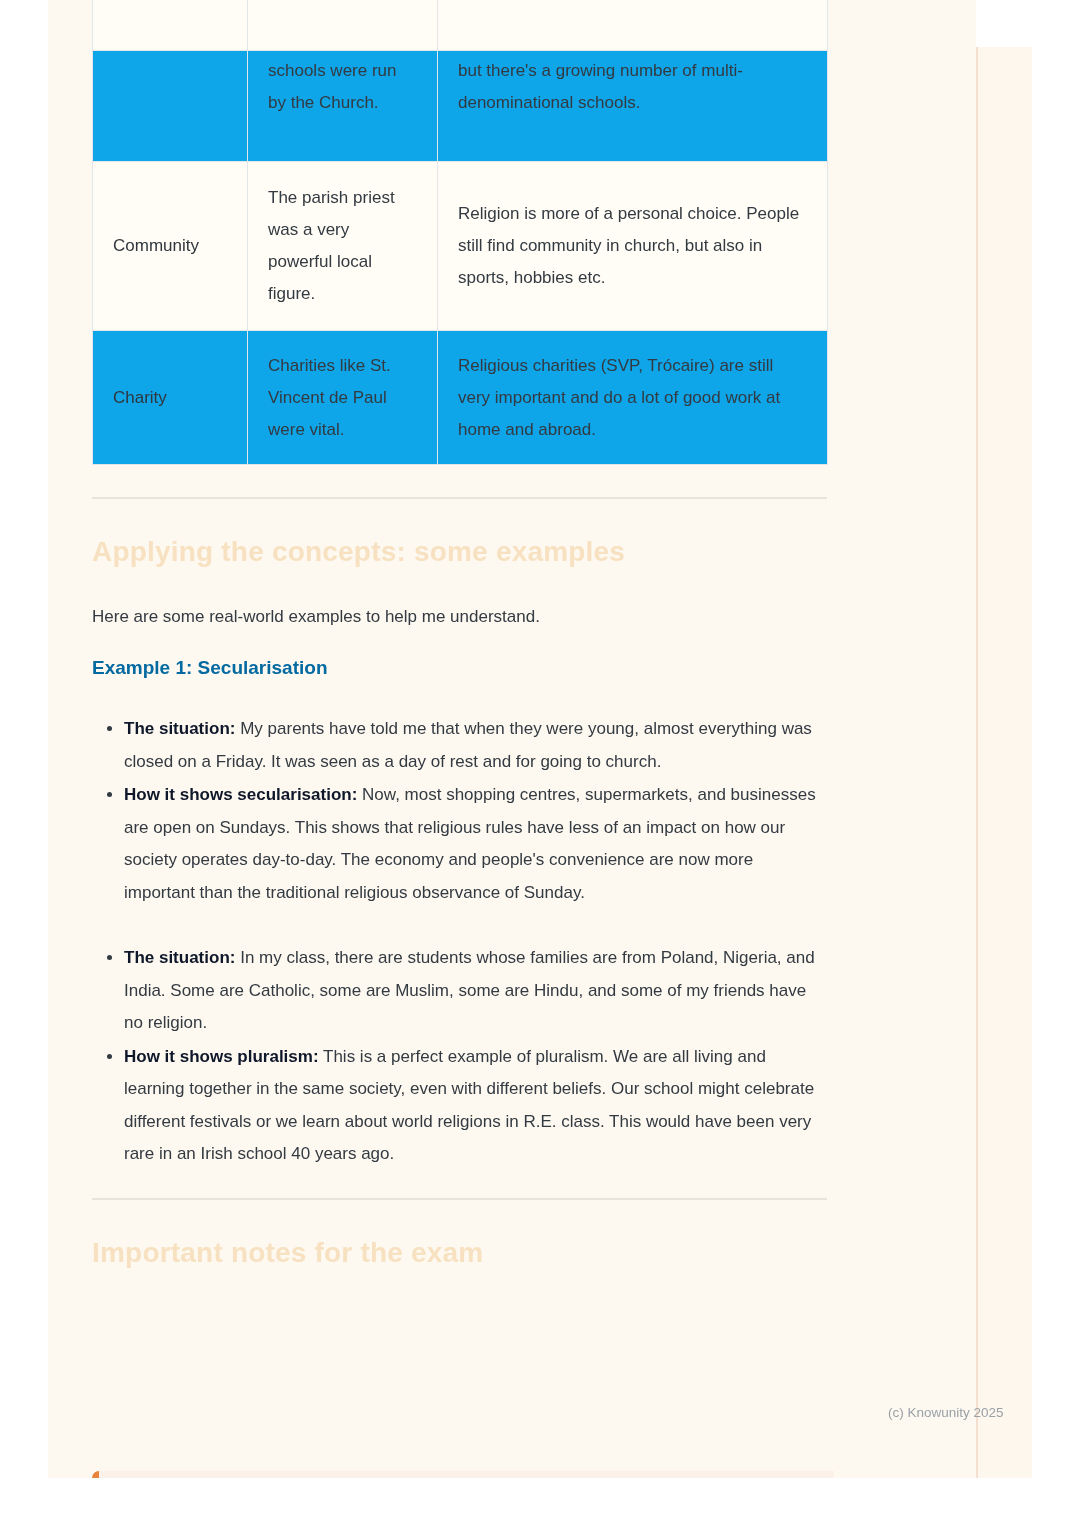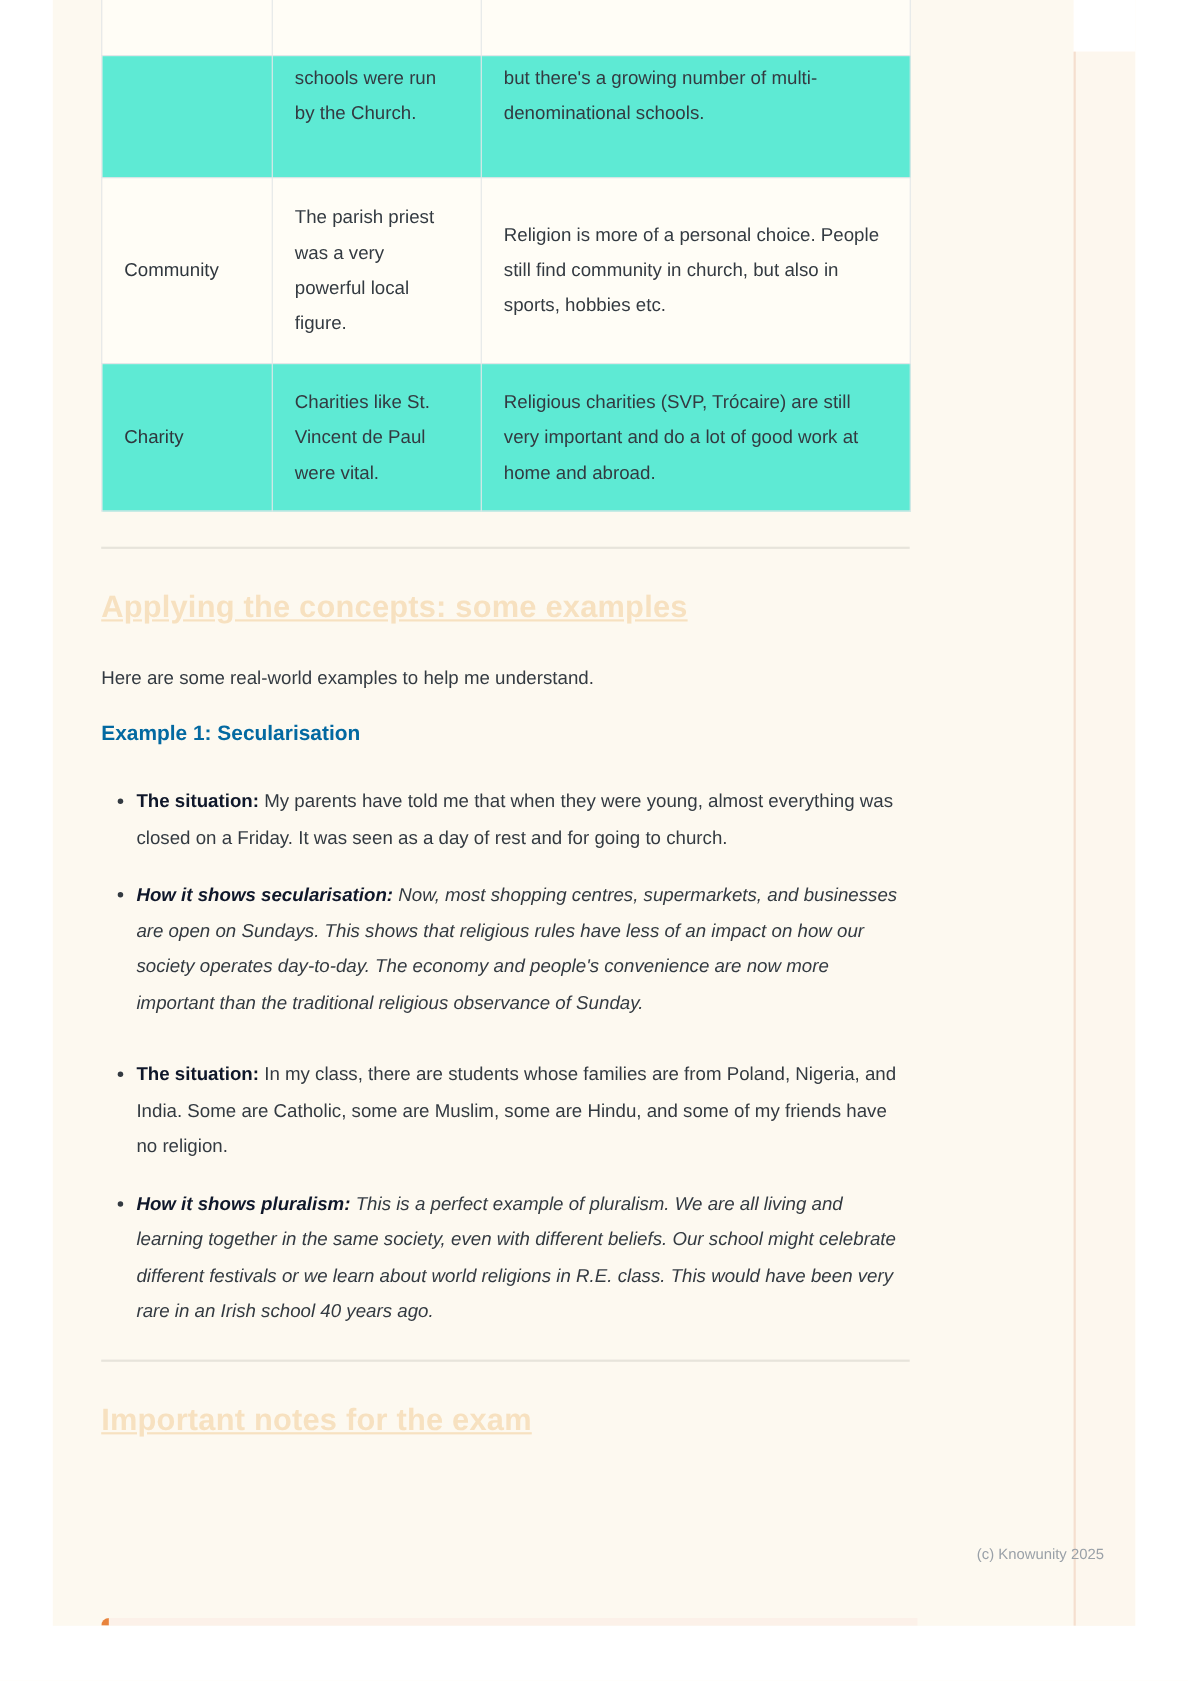--- a/index.html
+++ b/index.html
@@ -26,45 +26,45 @@
   }
   
   table.compare{
     border-collapse:collapse;table-layout:fixed;width:735px;
     font-size:17px;line-height:32px;color:#333a41;
   }
   table.compare td{
     border:1px solid #e3e6e8;padding:14px 20px;vertical-align:middle;
   }
   tr.row-cut td{height:50px;padding:0;background:#fffdf6;border-top:none;}
-  tr.row-a td{background:#5eead4;}
+  tr.row-a td{background:#0ea5e9;}
   tr.row-b td{background:#fffdf6;}
   tr.r1 td{height:92px;vertical-align:top;padding-top:4px;}
   tr.r2 td{height:140px;}
   tr.r3 td{height:105px;}
   td.aspect{font-weight:normal;color:#2f363d;}
   
   hr.divider{
     border:none;border-top:2px solid #e7e4db;width:735px;margin:32px 0 0 0;
   }
   hr.divider2{margin-top:27px;}
   h2.faded{
     margin:36px 0 0 0;font-size:28px;line-height:34px;font-weight:bold;
-    color:#f7e1c0;letter-spacing:0.2px;text-decoration:underline;
+    color:#f7e1c0;letter-spacing:0.2px;
   }
   p.intro{margin:31px 0 0 0;line-height:33px;}
   h3.example{
     margin:23px 0 0 0;font-size:19px;line-height:24px;font-weight:bold;color:#0369a1;
   }
   h3.example2{margin-top:19px;}
   ul.points{
     margin:33px 0 0 0;padding:0 0 0 32px;list-style:disc;width:703px;
   }
   ul.points li{margin:0;}
-  ul.points li + li{margin-top:20px;font-style:italic;}
+  ul.points li + li{margin-top:1px;}
   ul.points strong{color:#0f172a;}
   
   .callout-sliver{
     position:absolute;left:44px;top:1471px;width:735px;height:7px;
     background:#fcf1e9;border-left:7px solid #e8833c;border-top-left-radius:9px;
   }
   .footer-note{
     position:absolute;left:888px;top:1404px;font-size:13.5px;line-height:18px;
     color:#9aa1a8;z-index:5;
   }

